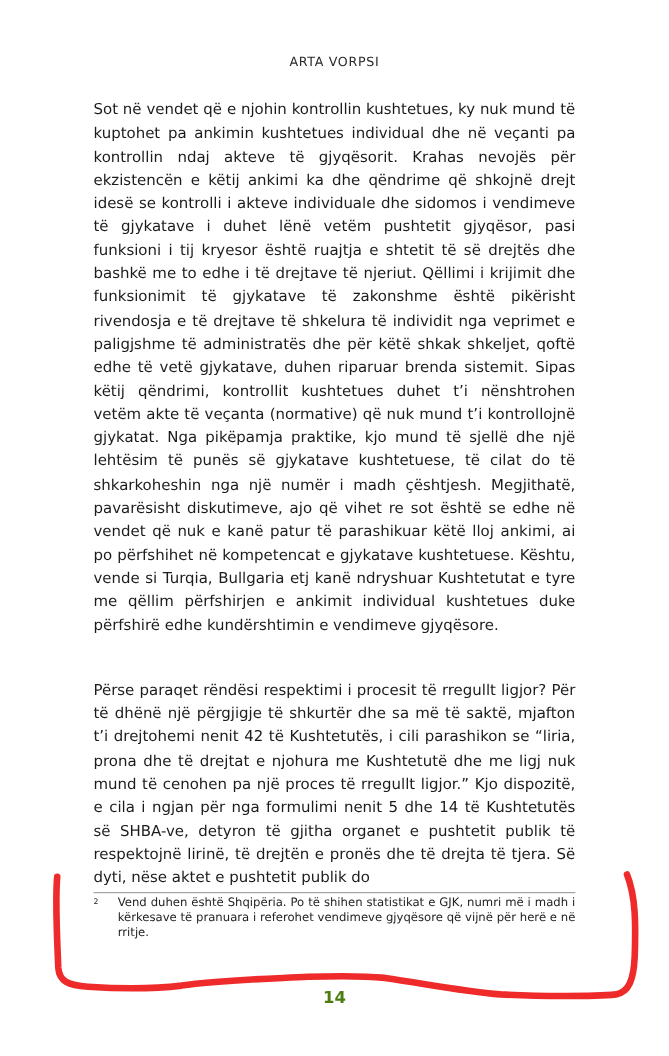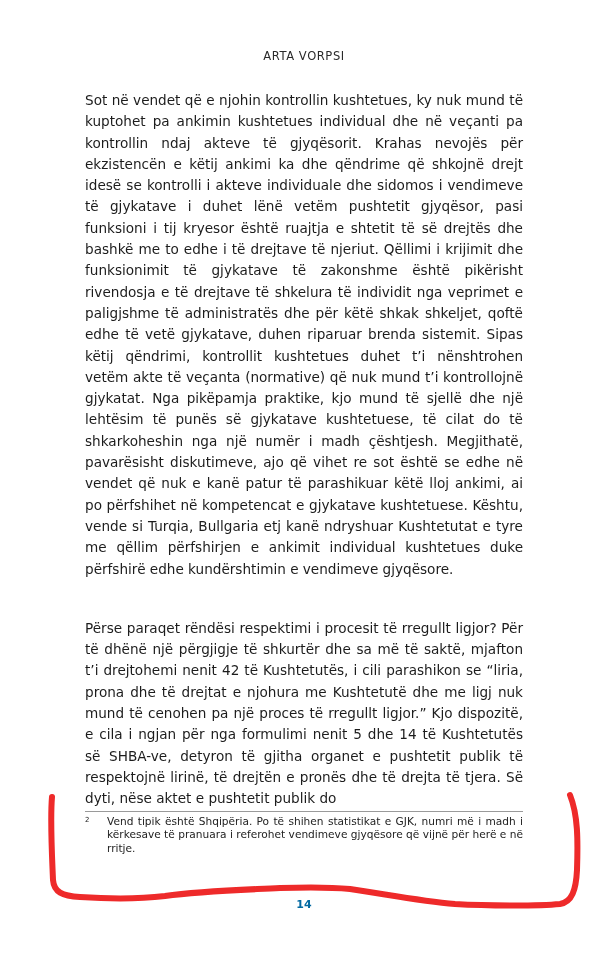--- a/index.html
+++ b/index.html
@@ -21,41 +21,41 @@
   sup.fn { font-size: 7.5px; vertical-align: super; line-height: 0; }
   .fn-rule { position: absolute; left: 85px; top: 811px; width: 438px; height: 1px; background: #9a9a9a; }
   .footnote {
     position: absolute; left: 85px; top: 815px; width: 438px;
     font-size: 10.6px; line-height: 13.4px; color: #222;
   }
   .footnote .fn-num { position: absolute; left: 0; top: -1px; font-size: 7px; }
   .footnote .fn-text { margin-left: 22px; text-align: justify; text-align-last: left; }
   .page-number {
     position: absolute; top: 898px; left: 0; width: 608px; text-align: center;
-    font-weight: bold; font-size: 11px; color: #0369a1;
+    font-weight: bold; font-size: 15px; color: #4d7c0f;
   }
   svg.annot { position: absolute; left: 0; top: 0; width: 608px; height: 960px; pointer-events: none; }
 </style>
 </head>
 <body>
 
 <div class="page">
 
   <div class="running-head">ARTA VORPSI</div>
 
   <div class="body-text">
     <p><span>Sot në vendet që e njohin kontrollin kushtetues, ky nuk mund të kuptohet pa ankimin kushtetues individual dhe në veçanti pa kontrollin ndaj akteve të gjyqësorit. Krahas nevojës për ekzistencën e këtij ankimi ka dhe qëndrime që shkojnë drejt idesë se kontrolli i akteve individuale dhe sidomos i vendimeve të gjykatave i duhet lënë vetëm pushtetit gjyqësor, pasi funksioni i tij kryesor është ruajtja e shtetit të së drejtës dhe bashkë me to edhe i të drejtave të njeriut. Qëllimi i krijimit dhe funksionimit të gjykatave të zakonshme është pikërisht rivendosja e të drejtave të shkelura të individit nga veprimet e paligjshme të administratës dhe për këtë shkak shkeljet, qoftë edhe të vetë gjykatave, duhen riparuar brenda sistemit. Sipas këtij qëndrimi, kontrollit kushtetues duhet t’i nënshtrohen vetëm akte të veçanta (normative) që nuk mund t’i kontrollojnë gjykatat. Nga pikëpamja praktike, kjo mund të sjellë dhe një lehtësim të punës së gjykatave kushtetuese, të cilat do të shkarkoheshin nga një numër i madh çështjesh. Megjithatë, pavarësisht diskutimeve, ajo që vihet re sot është se edhe në vendet që nuk e kanë patur të parashikuar këtë lloj ankimi, ai po përfshihet në kompetencat e gjykatave kushtetuese. Kështu, vende si Turqia, Bullgaria etj kanë ndryshuar Kushtetutat e tyre me qëllim përfshirjen e ankimit individual kushtetues duke përfshirë edhe kundërshtimin e vendimeve gjyqësore.</span></p>
     <p><span>Përse paraqet rëndësi respektimi i procesit të rregullt ligjor? Për të dhënë një përgjigje të shkurtër dhe sa më të saktë, mjafton t’i drejtohemi nenit 42 të Kushtetutës, i cili parashikon se “liria, prona dhe të drejtat e njohura me Kushtetutë dhe me ligj nuk mund të cenohen pa një proces të rregullt ligjor.” Kjo dispozitë, e cila i ngjan për nga formulimi nenit 5 dhe 14 të Kushtetutës së SHBA-ve, detyron të gjitha organet e pushtetit publik të respektojnë lirinë, të drejtën e pronës dhe të drejta të tjera. Së dyti, nëse aktet e pushtetit publik do</span></p>
   </div>
 
   <div class="fn-rule"></div>
 
   <div class="footnote">
     <span class="fn-num">2</span>
-    <div class="fn-text">Vend tipik është Shqipëria. Po të shihen statistikat e GJK, numri më i madh i kërkesave të pranuara i referohet vendimeve gjyqësore që vijnë për herë e në rritje.</div>
+    <div class="fn-text">Vend duhen është Shqipëria. Po të shihen statistikat e GJK, numri më i madh i kërkesave të pranuara i referohet vendimeve gjyqësore që vijnë për herë e në rritje.</div>
   </div>
 
   <div class="page-number">14</div>
 
   <svg class="annot" viewBox="0 0 608 960">
     <path id="annot-path" d="M 52 797 C 50 820, 52 855, 53 880 C 54 892, 62 896, 80 897 C 110 899, 140 899, 165 896 C 200 891, 240 890, 280 888 C 310 887, 330 887, 350 889 C 385 894, 420 901, 455 904 C 490 906, 540 906, 560 904 C 572 902, 576 890, 577 870 C 578 840, 578 815, 570 795" fill="none" stroke="#ee2a2a" stroke-width="6" stroke-linecap="round" stroke-linejoin="round"></path>
   </svg>
 </div>
 
 </body></html>

